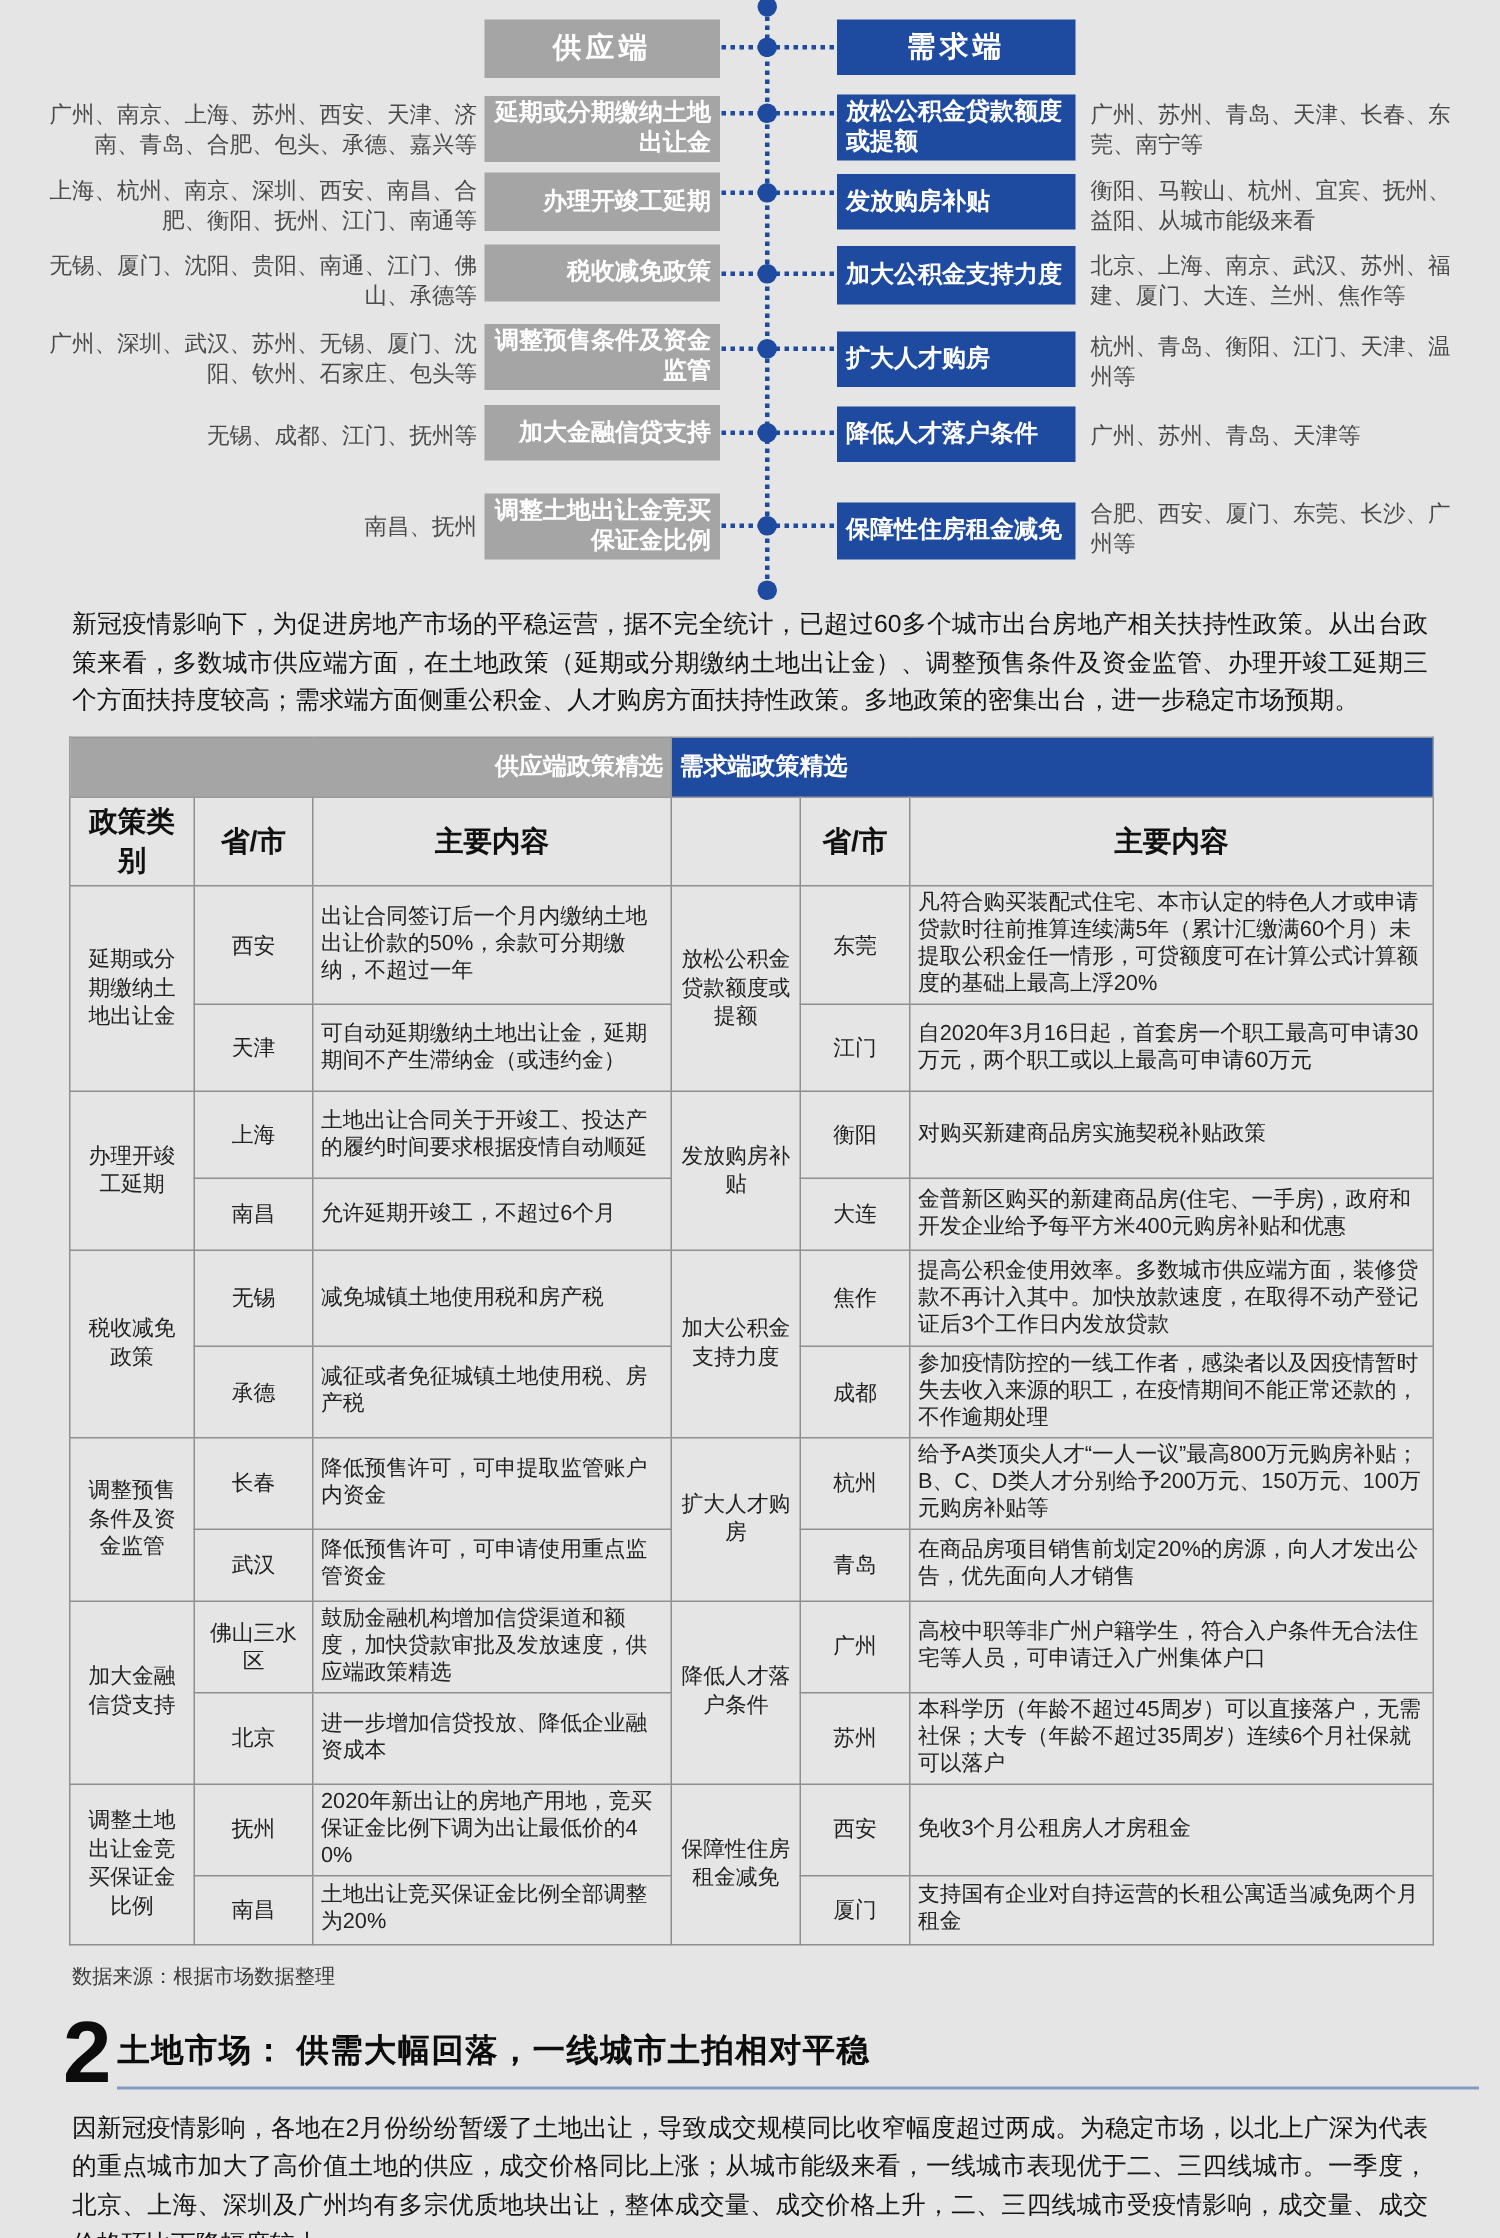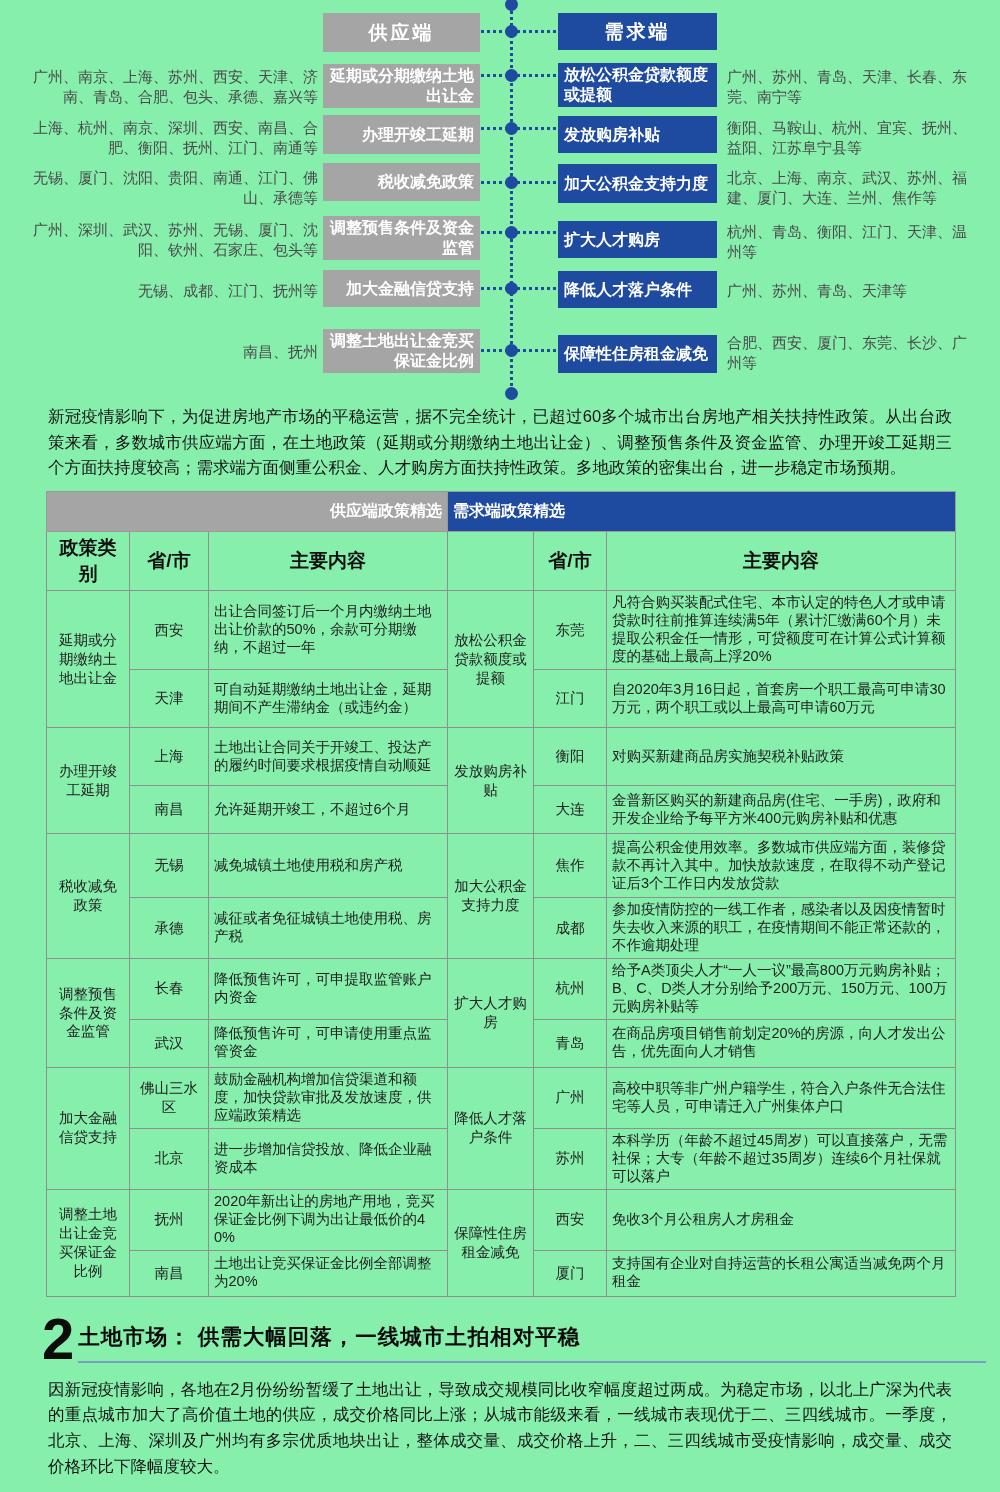--- a/index.html
+++ b/index.html
@@ -4,21 +4,21 @@
 <style>
   :root{
     --blue:#1e4aa0;
     --gray:#a5a5a5;
     --line:#8f8f8f;
     --underline:#7e9cc4;
   }
   *{box-sizing:border-box;}
   html,body{margin:0;padding:0;background:#fff;}
   body{font-family:"Liberation Sans","DejaVu Sans",sans-serif;color:#161616;}
-  .page{position:relative;width:1000px;height:1492px;background:#86efac;overflow:hidden;}
+  .page{position:relative;width:1000px;height:1492px;background:#e5e5e5;overflow:hidden;}
 
   
   .diagram{position:relative;height:398px;}
   .vline{position:absolute;left:510px;top:0;height:398px;width:0;border-left:3px dotted var(--blue);}
   .hconn{position:absolute;left:476px;width:86px;height:0;border-top:3px dotted var(--blue);}
   .c0{top:30px}.c1{top:74px}.c2{top:127px}.c3{top:181px}.c4{top:231px}.c5{top:287px}.c6{top:349px}
   .bdot{position:absolute;left:505px;width:13px;height:13px;border-radius:50%;background:var(--blue);}
   .d0{top:-2px}.d1{top:25px}.d2{top:69px}.d3{top:122px}.d4{top:176px}.d5{top:226px}.d6{top:282px}.d7{top:344px}.d8{top:387px}
 
   .box{position:absolute;display:flex;align-items:center;padding:3px 6px;
@@ -94,21 +94,21 @@
       </div>
 
     <div class="cl cl-left lt0">广州、南京、上海、苏州、西安、天津、济南、青岛、合肥、包头、承德、嘉兴等</div>
     <div class="box sbox sb1">延期或分期缴纳土地出让金</div>
     <div class="box dbox db1">放松公积金贷款额度或提额</div>
     <div class="cl cl-right rt0">广州、苏州、青岛、天津、长春、东莞、南宁等</div>
 
     <div class="cl cl-left lt1">上海、杭州、南京、深圳、西安、南昌、合肥、衡阳、抚州、江门、南通等</div>
     <div class="box sbox sb2">办理开竣工延期</div>
     <div class="box dbox db2">发放购房补贴</div>
-    <div class="cl cl-right rt1">衡阳、马鞍山、杭州、宜宾、抚州、益阳、江苏阜宁县等</div>
+    <div class="cl cl-right rt1">衡阳、马鞍山、杭州、宜宾、抚州、益阳、从城市能级来看</div>
 
     <div class="cl cl-left lt2">无锡、厦门、沈阳、贵阳、南通、江门、佛山、承德等</div>
     <div class="box sbox sb3">税收减免政策</div>
     <div class="box dbox db3">加大公积金支持力度</div>
     <div class="cl cl-right rt2">北京、上海、南京、武汉、苏州、福建、厦门、大连、兰州、焦作等</div>
 
     <div class="cl cl-left lt3">广州、深圳、武汉、苏州、无锡、厦门、沈阳、钦州、石家庄、包头等</div>
     <div class="box sbox sb4">调整预售条件及资金监管</div>
     <div class="box dbox db4">扩大人才购房</div>
     <div class="cl cl-right rt3">杭州、青岛、衡阳、江门、天津、温州等</div>
@@ -234,20 +234,21 @@
       </tr>
       <tr style="height:46px">
         <td class="city">南昌</td>
         <td class="cont">土地出让竞买保证金比例全部调整为20%</td>
         <td class="city">厦门</td>
         <td class="cont">支持国有企业对自持运营的长租公寓适当减免两个月租金</td>
       </tr>
     </tbody>
   </table>
 
+  <div class="source">数据来源：根据市场数据整理</div>
 
   <div class="section-heading">
     <span class="big-num">2</span>
     <div class="title-col">
       <span class="title-text">土地市场： 供需大幅回落，一线城市土拍相对平稳</span>
       <div class="title-underline"></div>
     </div>
   </div>
 
   <p class="para closing">因新冠疫情影响，各地在2月份纷纷暂缓了土地出让，导致成交规模同比收窄幅度超过两成。为稳定市场，以北上广深为代表的重点城市加大了高价值土地的供应，成交价格同比上涨；从城市能级来看，一线城市表现优于二、三四线城市。一季度，北京、上海、深圳及广州均有多宗优质地块出让，整体成交量、成交价格上升，二、三四线城市受疫情影响，成交量、成交价格环比下降幅度较大。</p>

